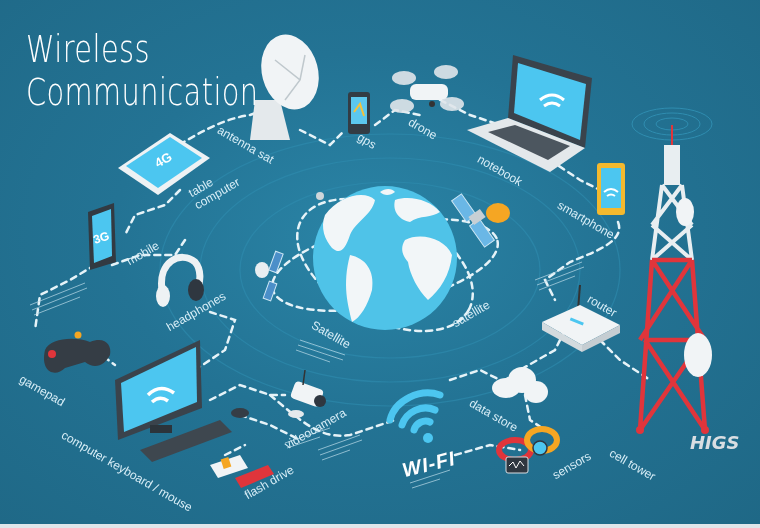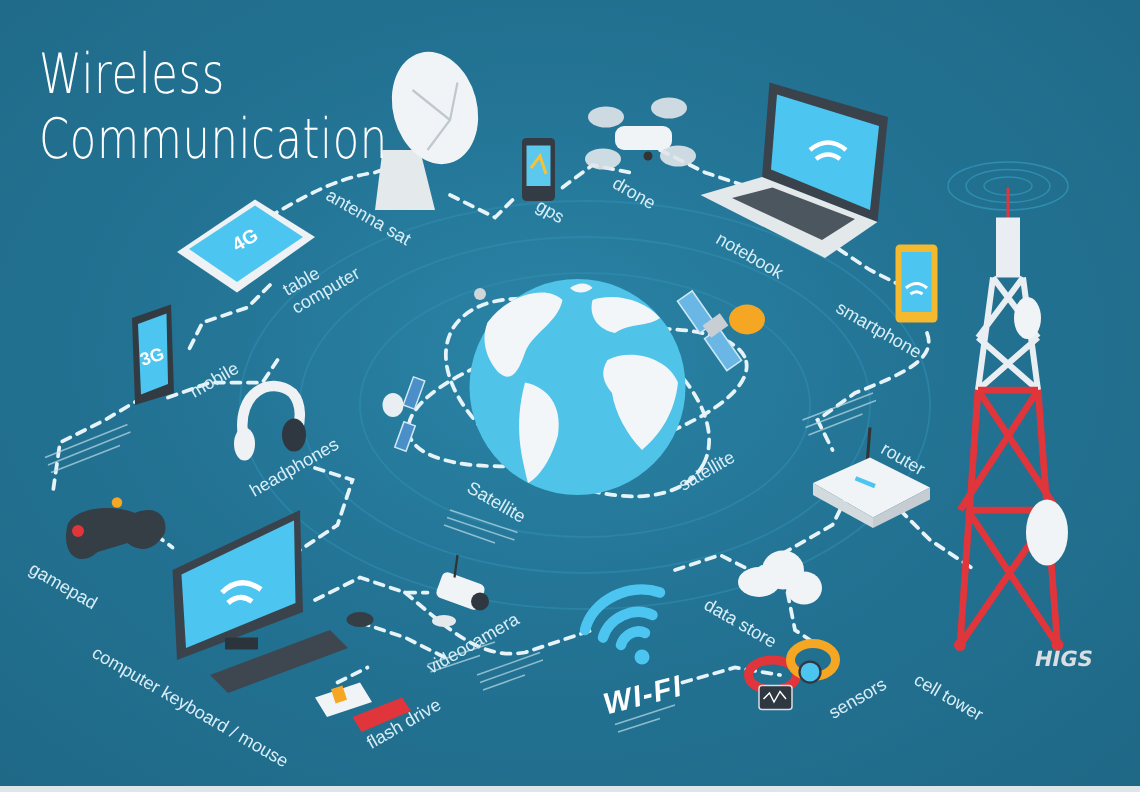--- a/index.html
+++ b/index.html
@@ -4,21 +4,21 @@
 <style>
   html,body{margin:0;padding:0;}
   body{width:760px;height:528px;overflow:hidden;background:#e9eef1;font-family:"Liberation Sans",sans-serif;}
   #stage{position:relative;width:760px;height:524px;background:radial-gradient(ellipse at 48% 45%,#2a84a6 0%,#237394 45%,#1f6886 100%);overflow:hidden;}
   svg#scene{position:absolute;left:0;top:0;width:760px;height:524px;}
   .title{position:absolute;left:26px;top:28px;color:#fff;font-family:"DejaVu Sans",sans-serif;font-stretch:condensed;font-weight:300;font-size:37px;line-height:43px;letter-spacing:0.5px;transform:scaleX(0.78);transform-origin:left top;}
   .lbl{position:absolute;color:#d8eef7;font-size:12px;font-family:"Liberation Sans",sans-serif;white-space:nowrap;transform-origin:left top;}
   .lbl.r30{transform:rotate(30deg);}
   .lbl.rm30{transform:rotate(-30deg);}
   .wifi-text{position:absolute;left:402px;top:453px;color:#fff;font-weight:bold;font-style:italic;font-size:20px;transform:rotate(-14deg);letter-spacing:1px;}
-  .higs{position:absolute;left:690px;top:432px;color:#d9dee2;font-weight:bold;font-style:italic;font-size:14px;font-family:"DejaVu Sans",sans-serif;}
+  .higs{position:absolute;left:690px;top:432px;color:#d9dee2;font-weight:bold;font-style:italic;font-size:18px;font-family:"DejaVu Sans",sans-serif;}
   .bottom-bar{position:absolute;left:0;top:524px;width:760px;height:4px;background:#dfe6ea;}
 </style>
 </head>
 <body>
 
 <div id="stage">
   <svg id="scene" viewBox="0 0 760 524">
 
     <g fill="none" stroke="#2f8db0" stroke-width="1.2" opacity="0.6">
       <ellipse cx="390" cy="270" rx="150" ry="88"></ellipse>

